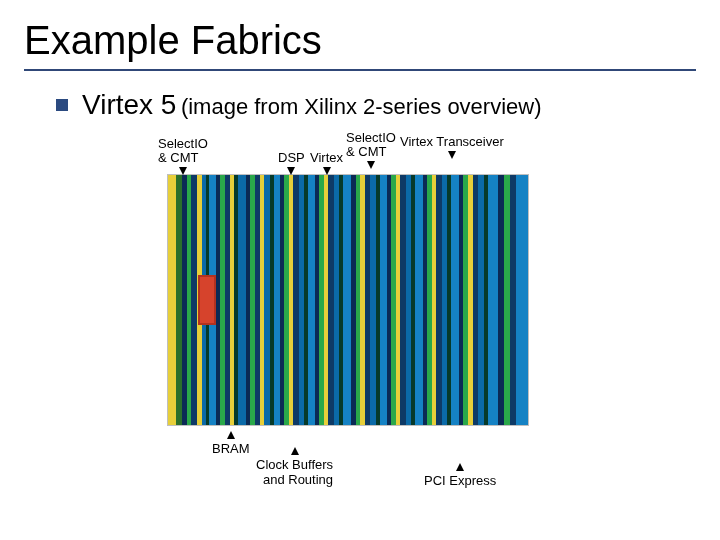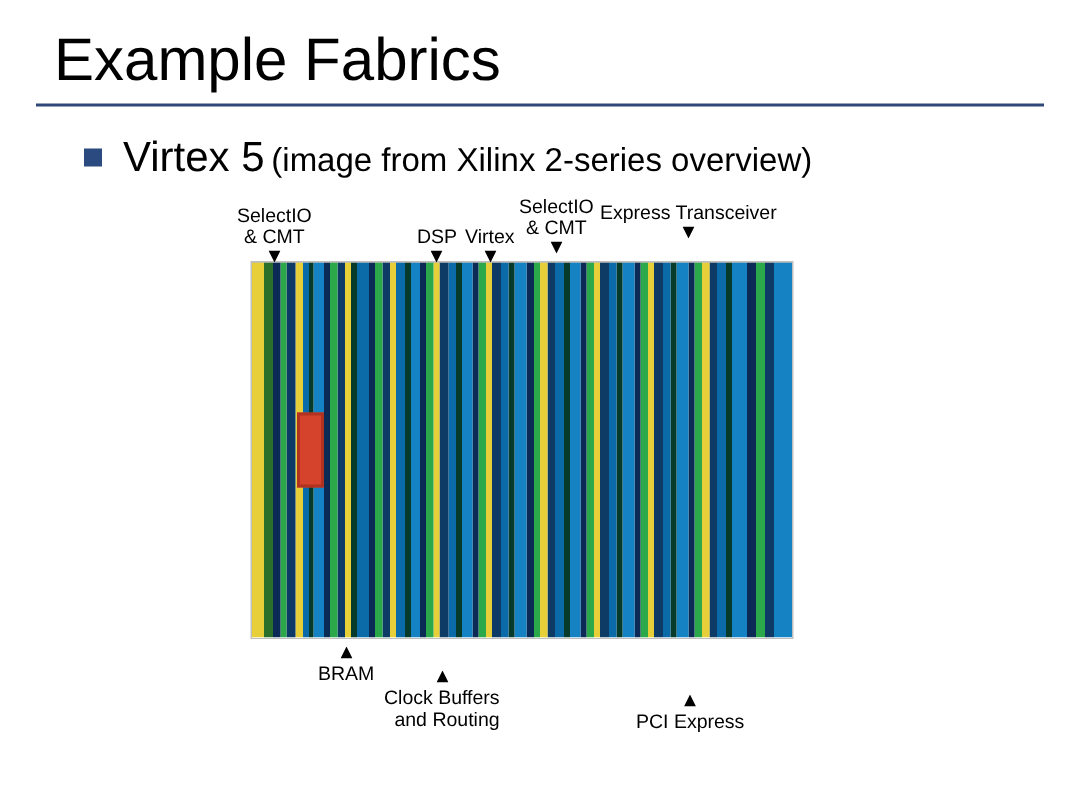--- a/index.html
+++ b/index.html
@@ -1,27 +1,27 @@
 <!DOCTYPE html>
 <html><head>
 <meta charset="utf-8">
 <style>
 html,body{margin:0;padding:0;width:720px;height:540px;background:#fff;font-family:Arial,Helvetica,sans-serif;color:#000;overflow:hidden}
 .slide{position:relative;width:720px;height:540px}
 .title-wrap{padding:18px 24px 0 24px}
-.title{font-size:40px;font-weight:400;color:#000;margin:0 0 6px 12px}
+.title{font-size:40px;font-weight:400;color:#000;margin:0 0 6px 0}
 .title-rule{height:2px;background:#304878}
 .body{padding:18px 24px 0 56px}
 .bullet-row{display:flex;align-items:center;gap:14px}
 .bullet-sq{width:12px;height:12px;background:#2b4a80;flex:0 0 auto}
 .bullet-text{font-size:28px}
 .bullet-paren{font-size:22px}
 .figure-wrap{position:relative;margin:8px 0 0 108px;width:490px}
 .top-labels{position:relative;height:46px;font-size:13px;line-height:14px}
-.top-labels .lbl{position:absolute;text-align:center;white-space:nowrap}
+.top-labels .lbl{position:absolute;white-space:nowrap}
 .arrow-down{width:8px;height:8px;margin:2px auto 0 auto}
 .arrow-down svg{display:block}
 .arrow-up{width:8px;height:8px;margin:0 auto 2px auto}
 .arrow-up svg{display:block}
 .chip{position:relative;width:360px;height:250px;margin-left:4px;overflow:hidden;box-shadow:0 0 0 1px rgba(0,0,0,.25)}
 .stripe{position:absolute;top:0;bottom:0}
 .bottom-labels{position:relative;height:70px;font-size:13px;line-height:15px;margin-left:4px}
 .bottom-labels .blbl{position:absolute;text-align:right;white-space:nowrap}
 .accent-block{position:absolute;left:30px;top:100px;width:14px;height:46px;background:#d6432c;border:2px solid #b23220}
 .tl-a{left:-6px;top:8px}
@@ -81,21 +81,21 @@
         </div>
         <div class="lbl tl-c">
           <span>SelectIO<br>&amp; CMT</span>
           <div class="arrow-down">
               <svg viewBox="0 0 8 8">
                 <polygon points="0,0 8,0 4,8" fill="#000"></polygon>
               </svg>
             </div>
         </div>
         <div class="lbl tl-d">
-          <span>Express Transceiver</span>
+          <span>Virtex Transceiver</span>
           <div class="arrow-down">
               <svg viewBox="0 0 8 8">
                 <polygon points="0,0 8,0 4,8" fill="#000"></polygon>
               </svg>
             </div>
         </div>
       </div>
 
       <div class="chip" id="chip">
           <div class="stripe" style="left: 348px; width: 12px; background: rgb(21, 130, 196);"></div>

